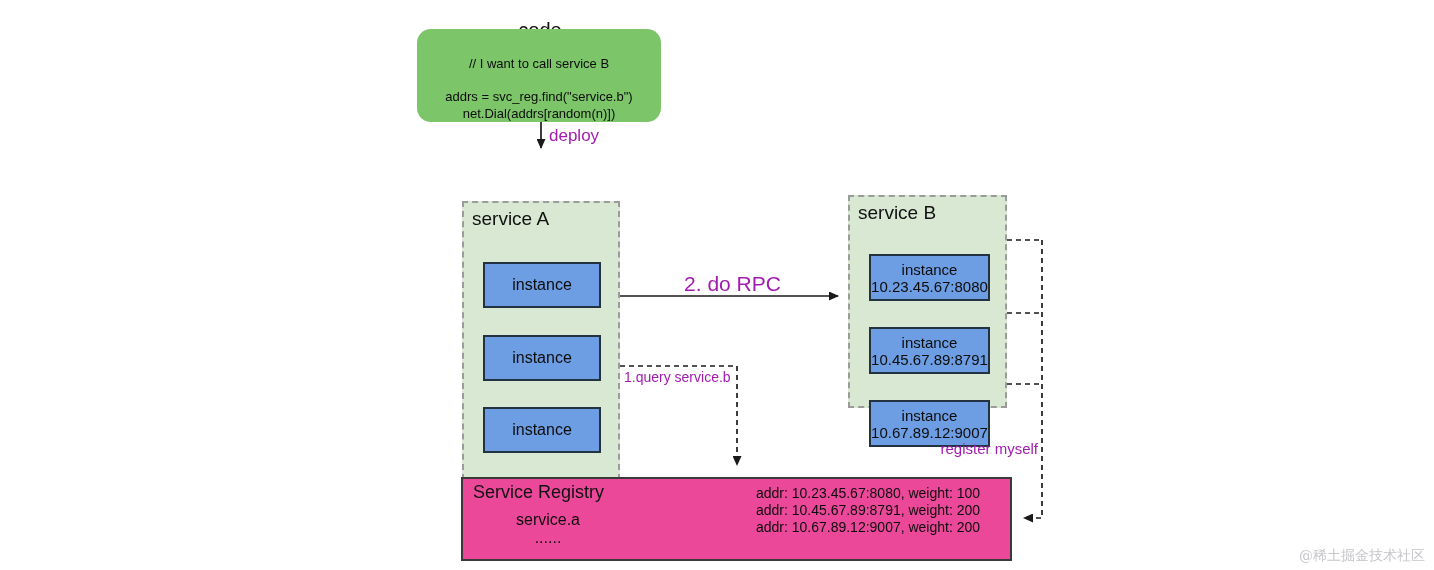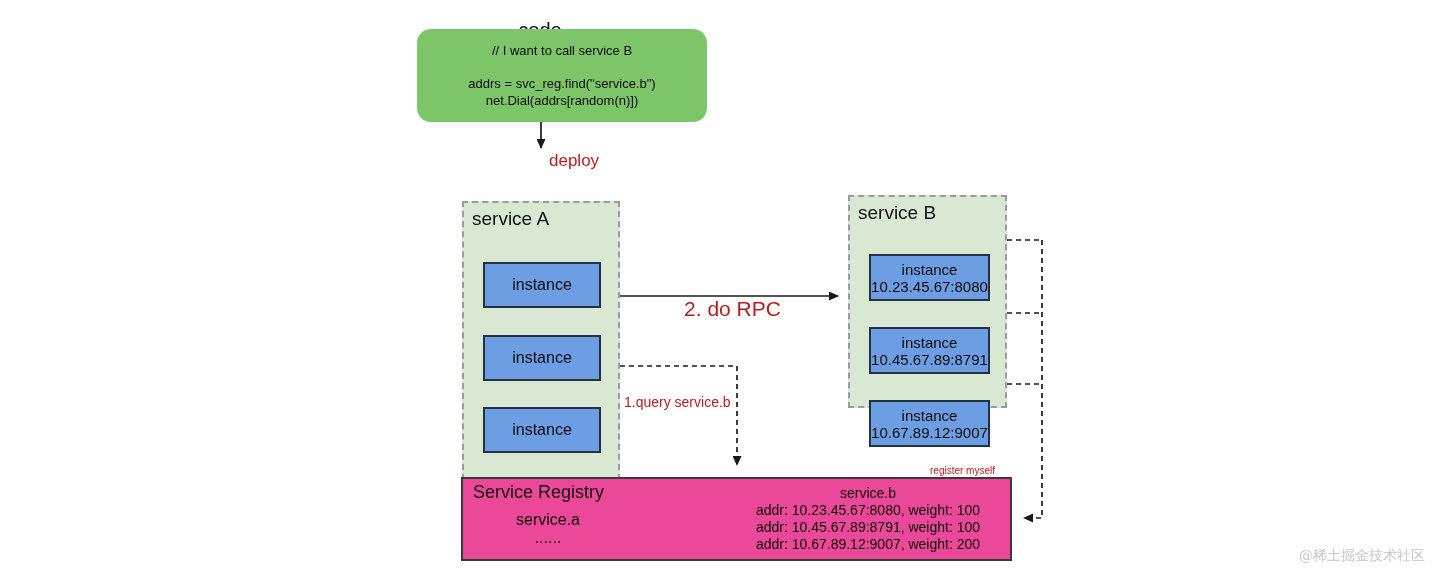--- a/index.html
+++ b/index.html
@@ -5,22 +5,22 @@
   html,body{margin:0;padding:0;background:#ffffff;}
   .canvas{
     position:relative;width:1434px;height:570px;background:#ffffff;overflow:hidden;
     font-family:"Liberation Sans",sans-serif;color:#111111;
   }
   .abs{position:absolute;}
   svg.connectors{position:absolute;left:0;top:0;width:1434px;height:570px;pointer-events:none;}
 
   .code-title{left:416px;top:19px;width:248px;text-align:center;font-size:20px;color:#111;}
   .code-box{
-    left:417px;top:29px;width:290px;height:93px;background:#7cc569;border-radius:14px;
-    display:flex;flex-direction:column;align-items:center;justify-content:flex-start;
+    left:417px;top:29px;width:244px;height:93px;background:#7cc569;border-radius:14px;
+    display:flex;flex-direction:column;align-items:center;justify-content:flex-end;
     padding-top:13px;box-sizing:border-box;font-size:13px;line-height:17px;color:#0c0c0c;text-align:center;
   }
   .code-comment{margin-bottom:16px;}
 
   .service-box{
     background:#d9e8d3;border:2px dashed #9b9b9b;box-sizing:border-box;margin-top:43px;
   }
   .service-a{left:462px;top:158px;width:158px;height:279px;}
   .service-b{left:848px;top:152px;width:159px;height:213px;}
   .service-label{position:absolute;left:8px;top:5px;font-size:19px;color:#111;}
@@ -35,25 +35,25 @@
   .ib{left:19px;width:121px;height:47px;font-size:15px;line-height:17px;}
   .ib1{top:57px;} .ib2{top:130px;} .ib3{top:203px;}
 
   .registry{
     left:461px;top:477px;width:551px;height:84px;background:#ec4899;border:2px solid #3a3a3a;box-sizing:border-box;
   }
   .registry-title{position:absolute;left:10px;top:3px;font-size:18px;color:#111;}
   .registry-left{position:absolute;left:20px;top:32px;width:130px;text-align:center;font-size:16px;line-height:18px;color:#0c0c0c;}
   .registry-right{position:absolute;left:255px;top:6px;width:300px;text-align:center;font-size:14px;line-height:17px;color:#0c0c0c;}
 
-  .lbl{color:#b91c1c;white-space:nowrap;margin-top:25px;}
+  .lbl{color:#a21caf;white-space:nowrap;}
   .lbl-deploy{left:549px;top:126px;font-size:17px;}
   .lbl-rpc{left:660px;top:272px;width:145px;text-align:center;font-size:21px;}
   .lbl-query{left:624px;top:369px;font-size:14px;}
-  .lbl-register{left:930px;top:440px;width:108px;text-align:left;font-size:10px;}
+  .lbl-register{left:930px;top:440px;width:108px;text-align:right;font-size:15px;}
 
   .watermark{right:9px;bottom:5px;font-size:14px;color:#c6c6cb;font-family:"DejaVu Serif",serif;}
 </style>
 </head>
 <body>
 
 <div class="canvas">
 
   <svg class="connectors" viewBox="0 0 1434 570">
     <defs>
@@ -105,22 +105,21 @@
   <div class="abs lbl lbl-query">1.query service.b</div>
   <div class="abs lbl lbl-register">register myself</div>
 
   <div class="abs registry">
     <div class="registry-title">Service Registry</div>
     <div class="registry-left">
       <div>service.a</div>
       <div>......</div>
     </div>
     <div class="registry-right">
-      <div>service.b</div>
       <div>addr: 10.23.45.67:8080, weight: 100</div>
-      <div>addr: 10.45.67.89:8791, weight: 100</div>
+      <div>addr: 10.45.67.89:8791, weight: 200</div>
       <div>addr: 10.67.89.12:9007, weight: 200</div>
     </div>
   </div>
 
   <div class="abs watermark">@稀土掘金技术社区</div>
 
 </div>
 
 </body></html>

